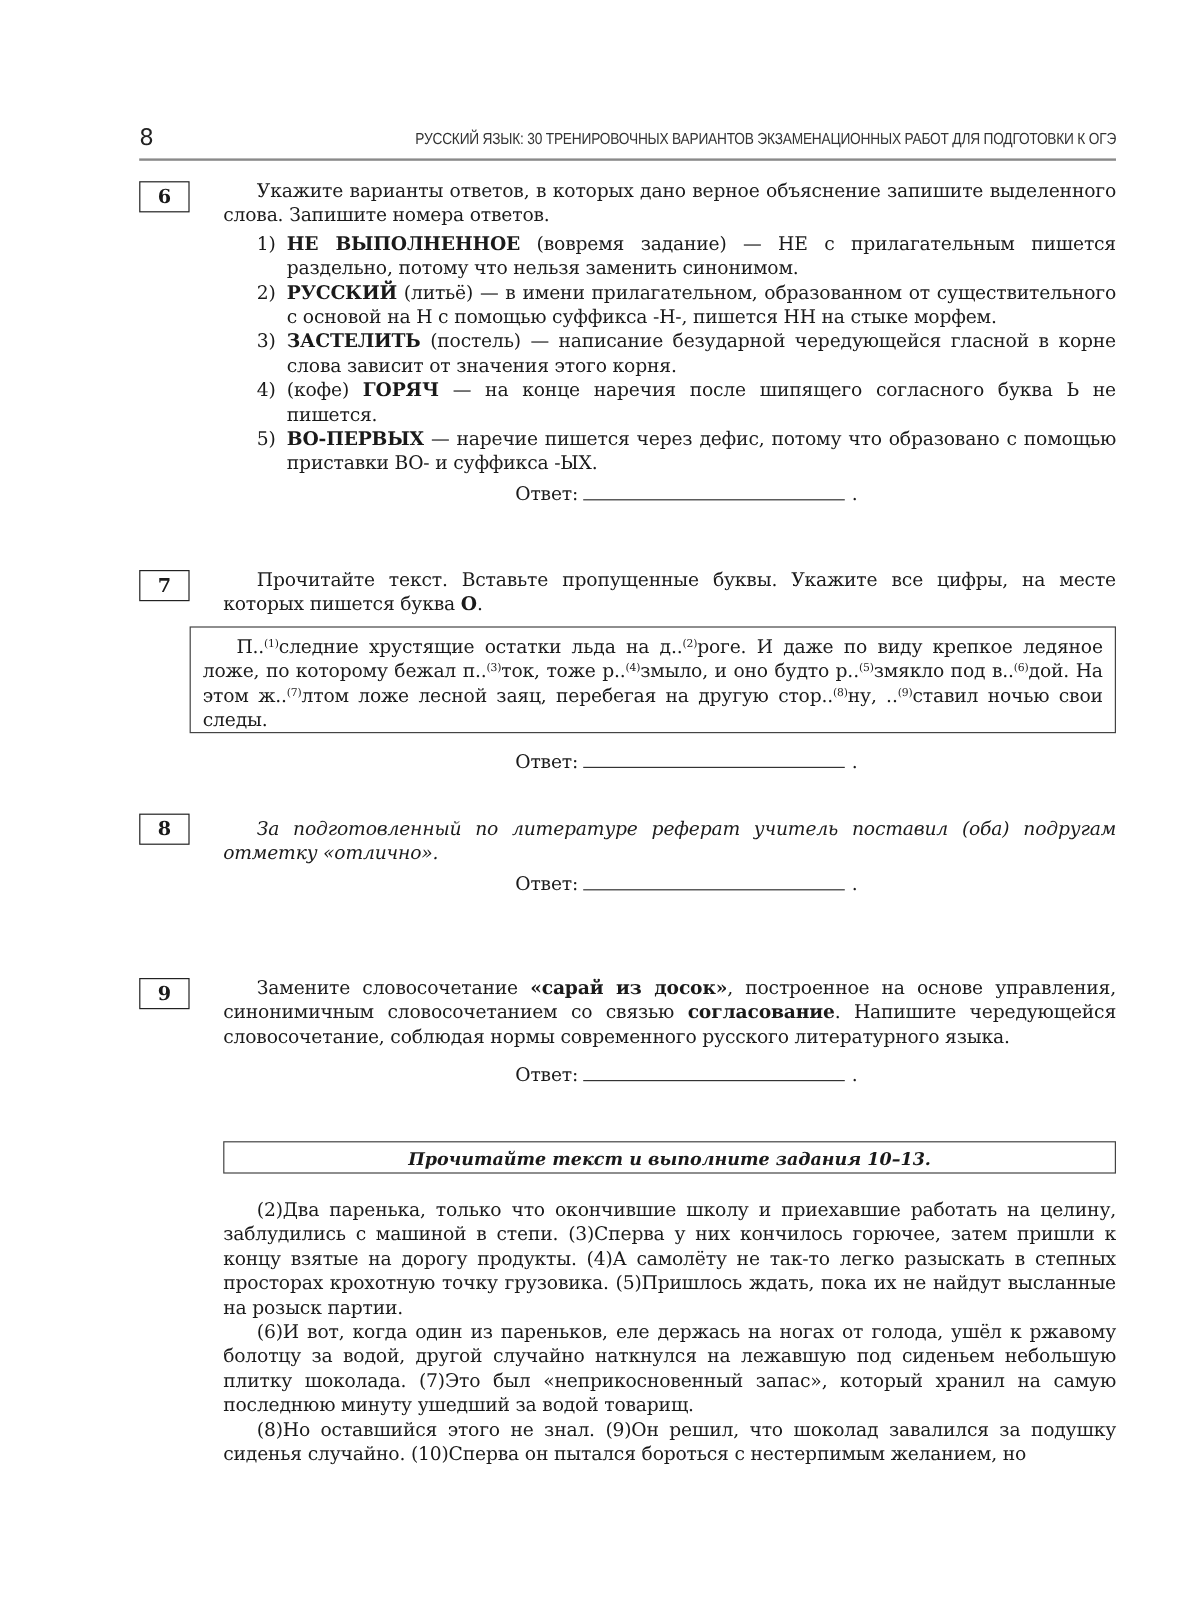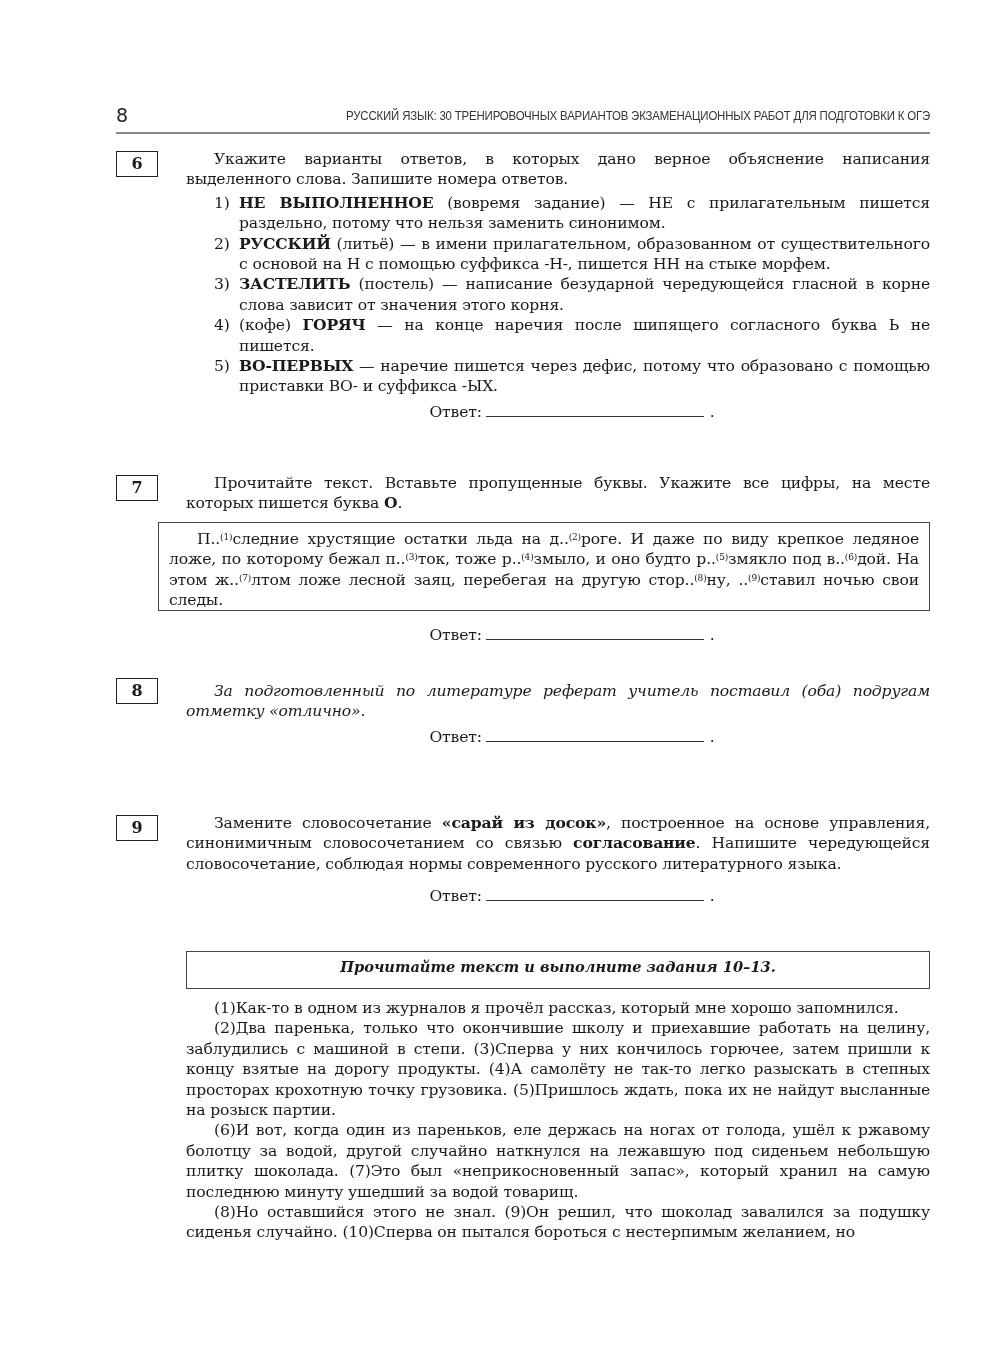--- a/index.html
+++ b/index.html
@@ -19,38 +19,38 @@
   ol.opts { list-style: none; margin: 3px 0 0 0; padding: 0; }
   ol.opts li { position: relative; padding-left: 53px; margin-bottom: 0; }
   ol.opts li .n { position: absolute; left: 28px; top: 0; }
   .answer { margin-top: 5px; padding-left: 28px; text-align: center; }
   .answer .line { display: inline-block; width: 218px; border-bottom: 1.2px solid #333; height: 14px; vertical-align: baseline; margin-left: 4px; }
   .answer .dot { margin-left: 6px; }
   .frame { border: 1.3px solid #444; padding: 6px 10px 0 10px; margin-top: 8px; margin-left: -28px; }
   .frame p { margin: 0; text-indent: 28px; }
   sup { font-size: 9px; vertical-align: top; position: relative; top: -2px; }
   .ex { font-style: italic; margin-top: 5px; }
-  .banner { position: absolute; left: 186px; top: 951px; width: 744px; height: 38px; box-sizing: border-box;
+  .banner { position: absolute; left: 186px; top: 951px; width: 744px; height: 27px; box-sizing: border-box;
             border: 1.3px solid #444; text-align: center; font-style: italic; font-weight: bold; font-size: 14.6px; line-height: 29px; }
   .reading { position: absolute; left: 186px; top: 998px; width: 744px; font-size: 15.6px; line-height: 20.4px; text-align: justify; letter-spacing: -0.15px; }
   .reading p { margin: 0 0 0 0; text-indent: 28px; }
   b { font-weight: bold; }
 </style>
 </head>
 <body>
 
 <div class="header">
   <span class="page-num">8</span>
   <span class="running-title">РУССКИЙ ЯЗЫК: 30 ТРЕНИРОВОЧНЫХ ВАРИАНТОВ ЭКЗАМЕНАЦИОННЫХ РАБОТ ДЛЯ ПОДГОТОВКИ К ОГЭ</span>
 </div>
 
 <div class="task" style="top:149px;">
   <div class="num-box">6</div>
   <div class="body">
-    <p class="para">Укажите варианты ответов, в которых дано верное объяснение написания выделенного слова. Запишите номера ответов.</p>
+    <p class="para">Укажите варианты ответов, в которых дано верное объяснение запишите выделенного слова. Запишите номера ответов.</p>
     <ol class="opts">
       <li><span class="n">1)</span><span></span><b>НЕ ВЫПОЛНЕННОЕ</b><span> (вовремя задание) — НЕ с прилагательным пишется раздельно, потому что нельзя заменить синонимом.</span></li>
       <li><span class="n">2)</span><span></span><b>РУССКИЙ</b><span> (литьё) — в имени прилагательном, образованном от существительного с основой на Н с помощью суффикса -Н-, пишется НН на стыке морфем.</span></li>
       <li><span class="n">3)</span><span></span><b>ЗАСТЕЛИТЬ</b><span> (постель) — написание безударной чередующейся гласной в корне слова зависит от значения этого корня.</span></li>
       <li><span class="n">4)</span><span>(кофе) </span><b>ГОРЯЧ</b><span> — на конце наречия после шипящего согласного буква Ь не пишется.</span></li>
       <li><span class="n">5)</span><span></span><b>ВО-ПЕРВЫХ</b><span> — наречие пишется через дефис, потому что образовано с помощью приставки ВО- и суффикса -ЫХ.</span></li>
     </ol>
     <div class="answer">
       <span>Ответ:</span><span class="line"></span><span class="dot">.</span>
     </div>
@@ -86,17 +86,16 @@
     <p class="para"><span>Замените словосочетание </span><b>«сарай из досок»</b><span>, построенное на основе управления, синонимичным словосочетанием со связью </span><b>согласование</b><span>. Напишите чередующейся словосочетание, соблюдая нормы современного русского литературного языка.</span></p>
     <div class="answer" style="margin-top:12px;">
       <span>Ответ:</span><span class="line"></span><span class="dot">.</span>
     </div>
   </div>
 </div>
 
 <div class="banner">Прочитайте текст и выполните задания 10–13.</div>
 
 <div class="reading">
-  <p>(1)Как-то в одном из журналов я прочёл рассказ, который мне хорошо запомнился.</p>
   <p>(2)Два паренька, только что окончившие школу и приехавшие работать на целину, заблудились с машиной в степи. (3)Сперва у них кончилось горючее, затем пришли к концу взятые на дорогу продукты. (4)А самолёту не так-то легко разыскать в степных просторах крохотную точку грузовика. (5)Пришлось ждать, пока их не найдут высланные на розыск партии.</p>
   <p>(6)И вот, когда один из пареньков, еле держась на ногах от голода, ушёл к ржавому болотцу за водой, другой случайно наткнулся на лежавшую под сиденьем небольшую плитку шоколада. (7)Это был «неприкосновенный запас», который хранил на самую последнюю минуту ушедший за водой товарищ.</p>
   <p>(8)Но оставшийся этого не знал. (9)Он решил, что шоколад завалился за подушку сиденья случайно. (10)Сперва он пытался бороться с нестерпимым желанием, но</p>
 </div>
 
 </body></html>

